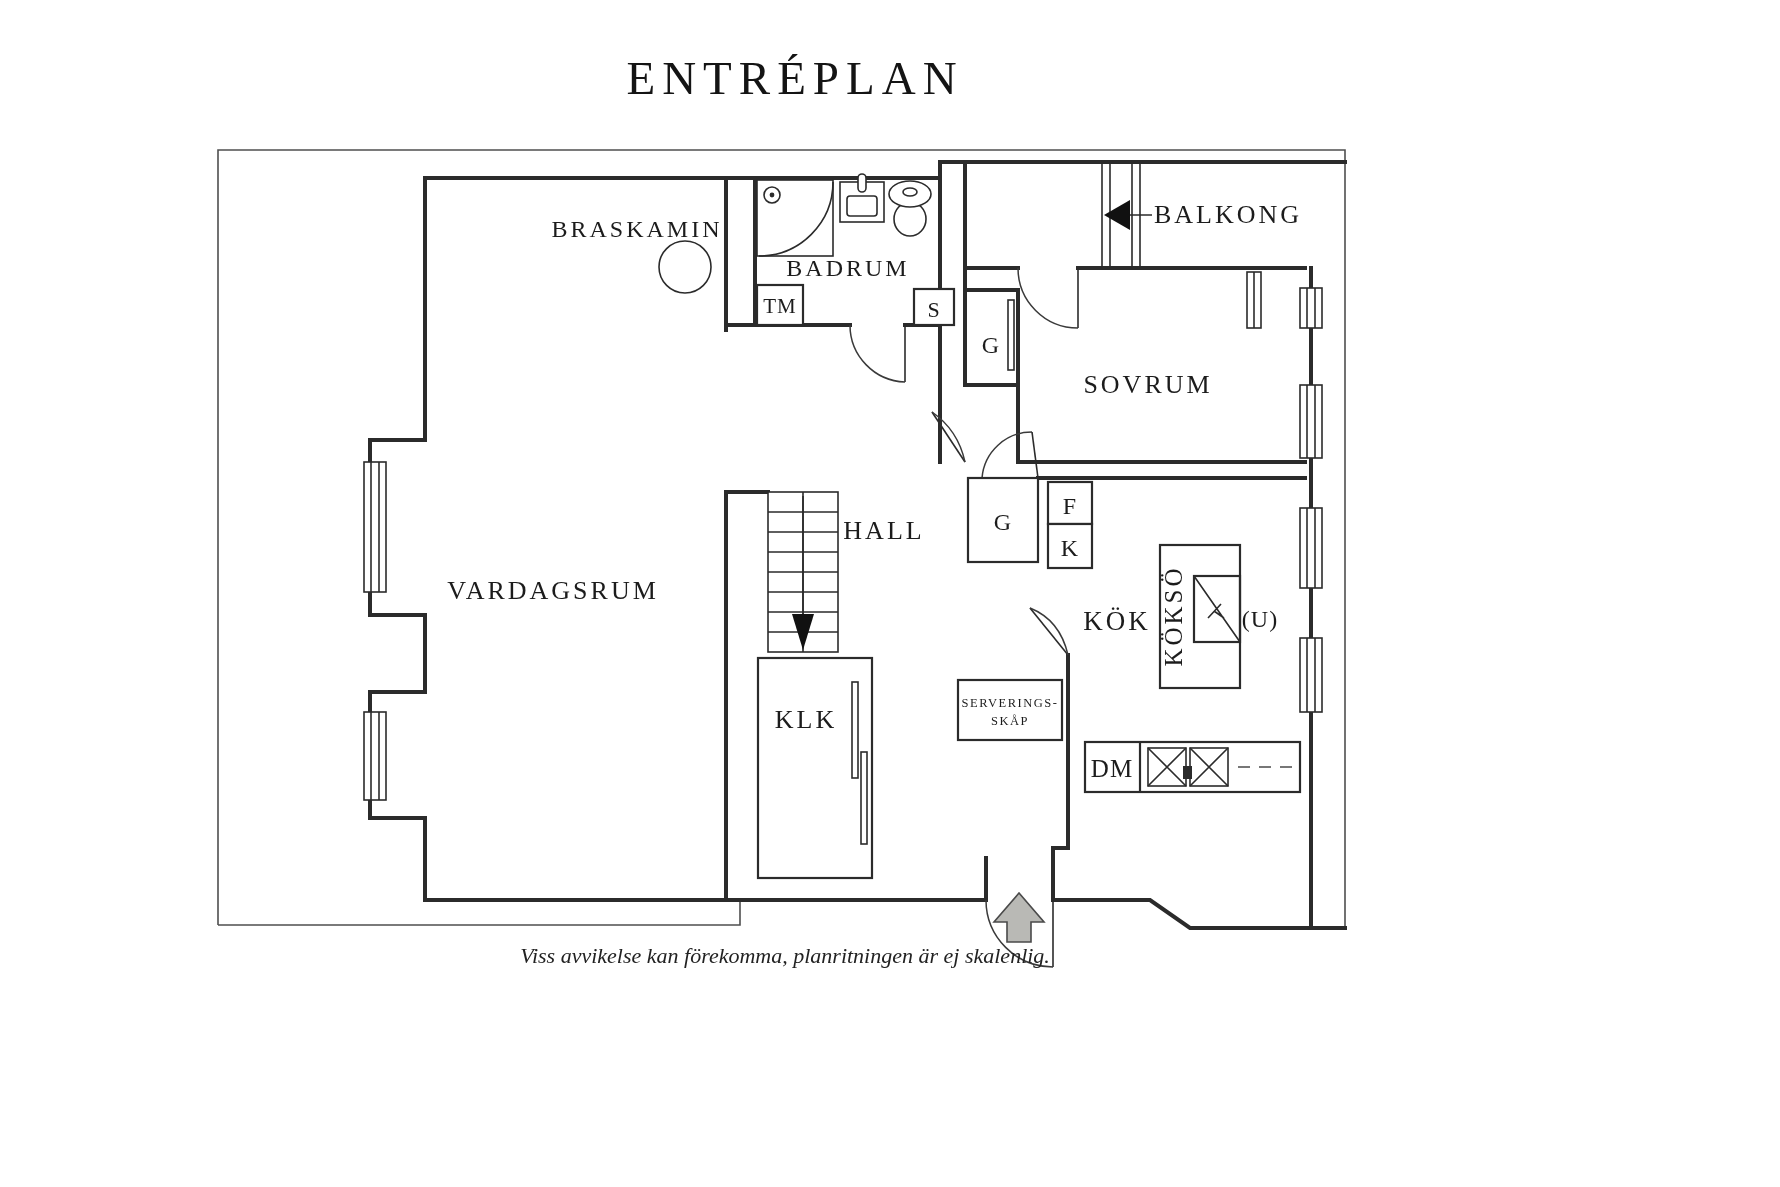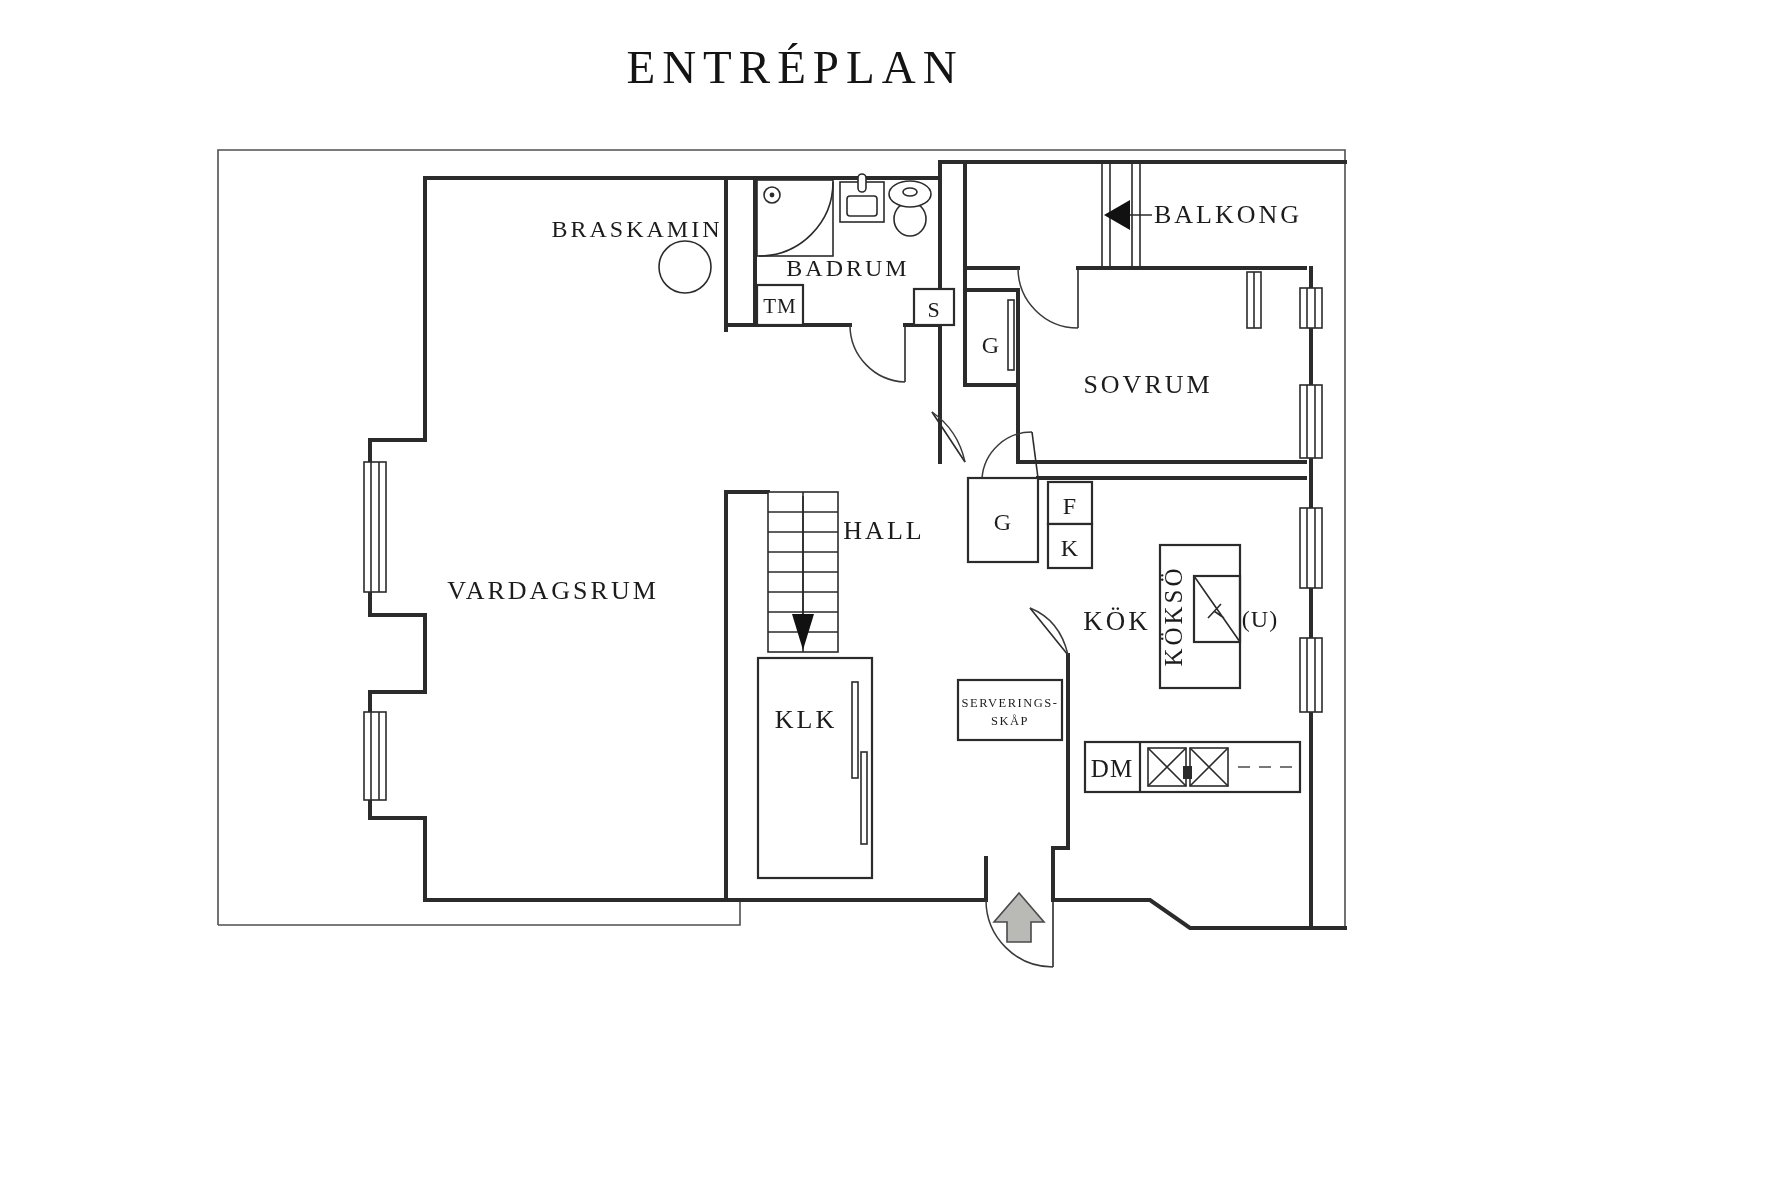--- a/index.html
+++ b/index.html
@@ -1,18 +1,18 @@
 <!DOCTYPE html>
 <html><head>
 <meta charset="utf-8">
 <style>
   html,body{margin:0;padding:0;background:#ffffff;}
   #canvas{position:relative;width:1780px;height:1187px;background:#fff;overflow:hidden;
           font-family:"Liberation Serif", serif;color:#1c1c1c;}
-  #plan-title{position:absolute;left:795px;top:40px;transform:translateX(-50%);
+  #plan-title{position:absolute;left:795px;top:51px;transform:translateX(-50%);
           font-size:47px;letter-spacing:7px;color:#141414;white-space:nowrap;}
   #plan-footer{position:absolute;left:785px;top:943px;transform:translateX(-50%);
           font-size:22px;font-style:italic;color:#222;white-space:nowrap;}
   svg text{font-family:"Liberation Serif", serif;fill:#1c1c1c;}
   .room-lbl{letter-spacing:3px;}
   .box-lbl{letter-spacing:1px;}
   .tiny-lbl{font-size:12.5px;letter-spacing:1.5px;}
   .wall{stroke:#2b2b2b;stroke-width:4;fill:none;stroke-linecap:square;}
   .wall2{stroke:#2b2b2b;stroke-width:2.2;fill:none;}
   .thin{stroke:#4f4f4f;stroke-width:1.6;fill:none;}
@@ -199,13 +199,14 @@
     <text class="box-lbl" x="991" y="353" font-size="24" text-anchor="middle">G</text>
     <text class="box-lbl" x="1003" y="530" font-size="24" text-anchor="middle">G</text>
     <text class="box-lbl" x="1070" y="514" font-size="24" text-anchor="middle">F</text>
     <text class="box-lbl" x="1070" y="556" font-size="24" text-anchor="middle">K</text>
     <text class="box-lbl" x="1112" y="777" font-size="25" text-anchor="middle">DM</text>
     <text class="box-lbl" x="1260" y="627" font-size="24" text-anchor="middle">(U)</text>
     <text class="tiny-lbl" x="1010" y="707" text-anchor="middle">SERVERINGS-</text>
     <text class="tiny-lbl" x="1010" y="725" text-anchor="middle">SKÅP</text>
   </svg>
 
+  <div id="plan-footer">Viss avvikelse kan förekomma, planritningen är ej skalenlig.</div>
 </div>
 
 </body></html>

